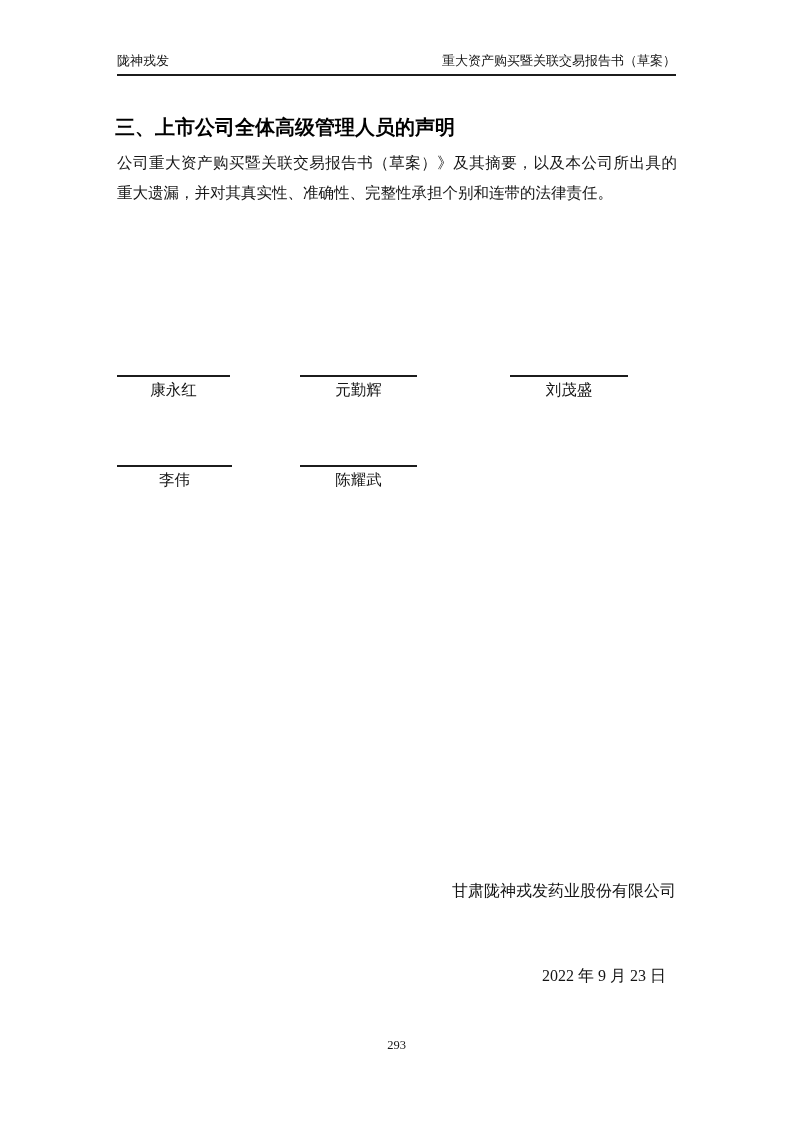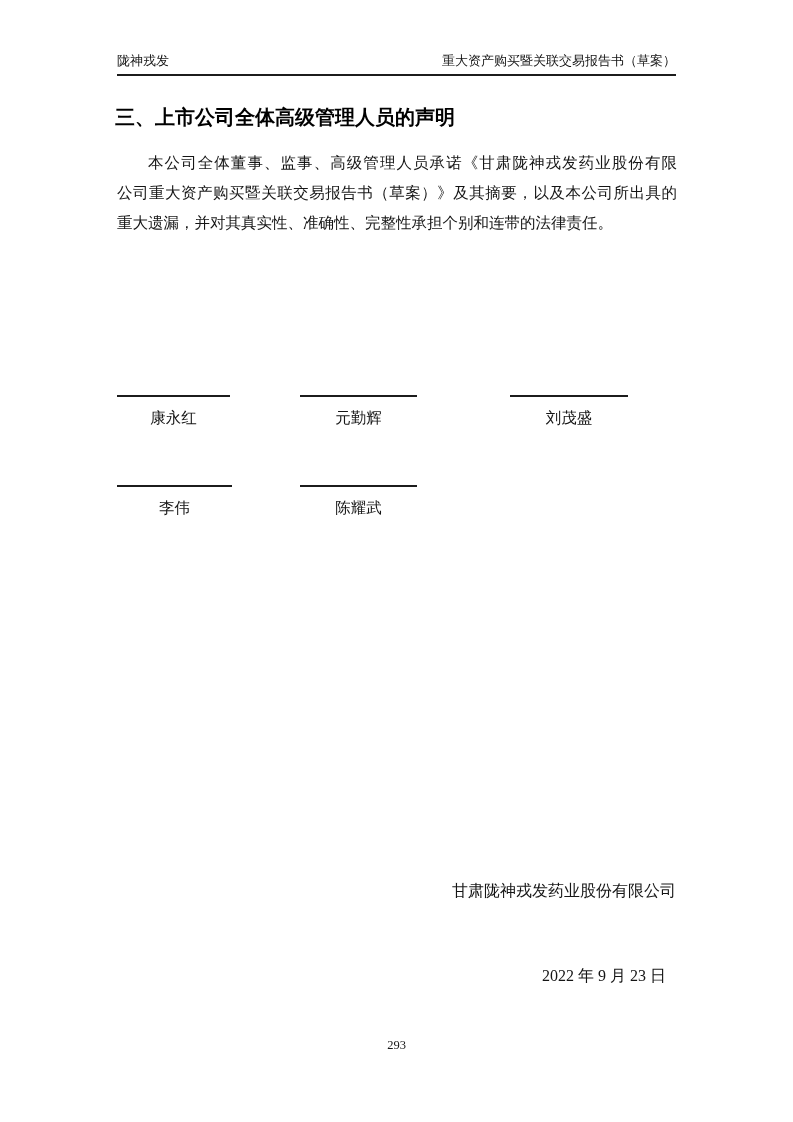--- a/index.html
+++ b/index.html
@@ -20,21 +20,21 @@
     display: flex;
     justify-content: space-between;
     font-size: 13px;
     line-height: 1.15;
     padding-bottom: 5px;
     border-bottom: 2px solid #1c1c1c;
   }
   .title {
     position: absolute;
     left: 115px;
-    top: 104px;
+    top: 114px;
     margin: 0;
     font-family: "Liberation Sans", "DejaVu Sans", sans-serif;
     font-weight: bold;
     font-size: 20px;
     color: #000;
     white-space: nowrap;
   }
   .declaration {
     position: absolute;
     left: 117px;
@@ -55,22 +55,21 @@
     font-size: 15.5px;
     line-height: 30px;
     text-indent: 2em;
   }
   .sig-slot {
     position: absolute;
     border-top: 2px solid #1c1c1c;
     text-align: center;
     font-size: 15.5px;
     line-height: 17px;
-    padding-top: 12px;
-    margin-top: 20px;
+    padding-top: 4px;
   }
   .r1c1 { left: 117px; top: 375px; width: 113px; }
   .r1c2 { left: 300px; top: 375px; width: 117px; }
   .r1c3 { left: 510px; top: 375px; width: 118px; }
   .r2c1 { left: 117px; top: 465px; width: 115px; }
   .r2c2 { left: 300px; top: 465px; width: 117px; }
   .company {
     position: absolute;
     left: 117px;
     top: 881px;
@@ -102,21 +101,20 @@
 <div class="page">
 
   <div class="header">
     <span>陇神戎发</span>
     <span>重大资产购买暨关联交易报告书（草案）</span>
   </div>
 
   <h1 class="title">三、上市公司全体高级管理人员的声明</h1>
 
   <div class="declaration">
-    <div class="decl-line first">本公司全体董事、监事、高级管理人员承诺《甘肃陇神戎发药业股份有限</div>
     <div class="decl-line">公司重大资产购买暨关联交易报告书（草案）》及其摘要，以及本公司所出具的</div>
     <div class="decl-line last">重大遗漏，并对其真实性、准确性、完整性承担个别和连带的法律责任。</div>
   </div>
 
 
   <div class="sig-slot r1c1">
     <div class="sig-name">康永红</div>
   </div>
   <div class="sig-slot r1c2">
     <div class="sig-name">元勤辉</div>

